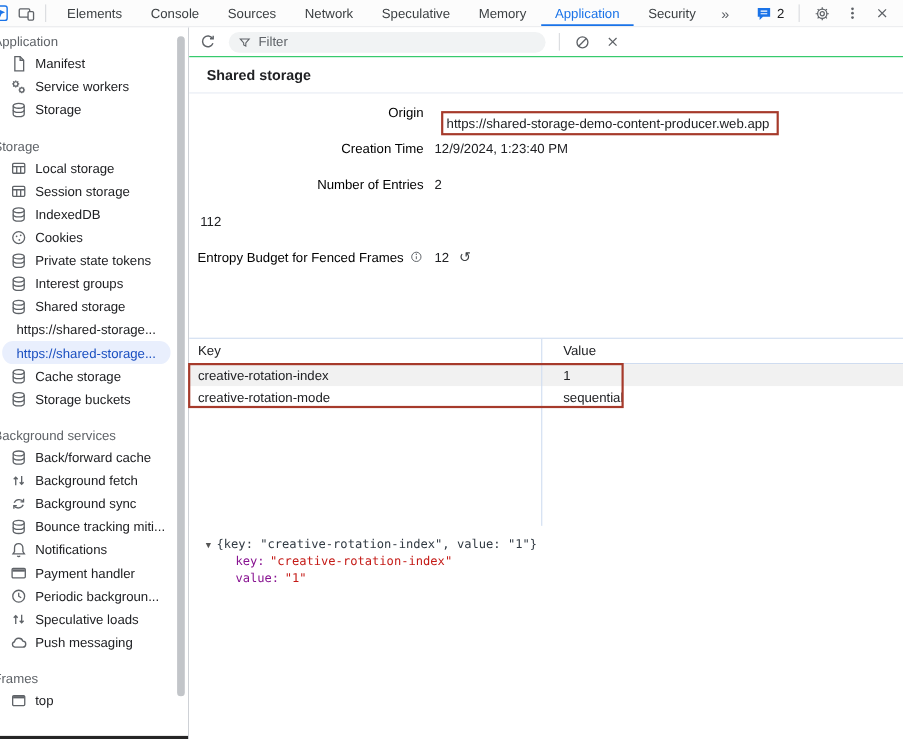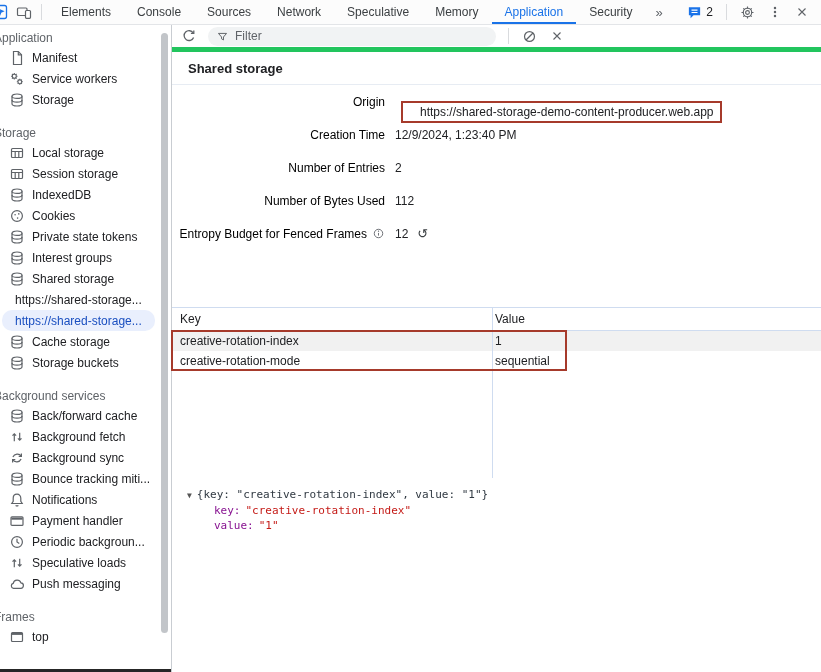--- a/index.html
+++ b/index.html
@@ -56,52 +56,52 @@
     position: absolute; top: 8px; right: 3px; width: 7px; height: 600px;
     background: #c2c5c9; border-radius: 4px;
   }
   .sidebar-bottom-edge { position: absolute; left: 0; right: 0; bottom: 0; height: 3px; background: #262626; }
 
   
   .main { flex: 1; position: relative; background: #fff; }
   .main-toolbar {
     position: absolute; top: 0; left: 0; right: 0; height: 27px;
     display: flex; align-items: center; padding-left: 9px;
-    border-bottom: 5px solid #22c55e; background: #fff;
+    border-bottom: 1px solid #22c55e; background: #fff;
   }
   .filter-pill {
     margin-left: 11px; width: 288px; height: 19px; background: #f1f3f4;
     border-radius: 10px; display: flex; align-items: center; padding: 0 8px; gap: 6px;
   }
   .filter-pill input {
     border: none; outline: none; background: transparent; flex: 1;
     font: 12px "Liberation Sans", sans-serif; color: #202124;
   }
   .filter-pill input::placeholder { color: #5f6368; }
   .tb-sep { width: 1px; height: 16px; background: #d9dbde; margin-left: 12px; }
   .tb-ic { margin-left: 13px; display: flex; }
 
   .panel-title { position: absolute; top: 36px; left: 16px; font-size: 13px; font-weight: 600; }
   .title-sep { position: absolute; top: 59px; left: 0; right: 0; border-top: 1px solid #e7ecf3; }
 
   .report { position: absolute; top: 60px; left: 0; right: 0; }
   .f-row { height: 33px; display: flex; align-items: center; }
   .f-label { width: 213px; text-align: right; color: #000000; display: flex; justify-content: flex-end; align-items: center; gap: 5px; }
   .f-value { margin-left: 10px; display: flex; align-items: center; gap: 9px; }
-  .annot-box { margin-left: 6px; border: 2px solid #a63a2b; padding: 2px 6px 2px 17px; margin-top: 21px; }
+  .annot-box { margin-left: 6px; border: 2px solid #a63a2b; padding: 2px 6px 2px 3px; margin-top: 21px; }
   .reset-btn { display: flex; color: #3c4043; font-size: 13px; line-height: 1; cursor: default; }
 
   .grid {
     position: absolute; top: 282px; left: 0; right: 0; height: 215px;
     border-top: 1px solid #cfdcf0; border-bottom: 1px solid #cfdcf0;
   }
   .grid-vline { position: absolute; left: 320px; top: 0; bottom: 0; width: 1px; background: #cfdcf0; }
   .grid-header { height: 23px; display: flex; align-items: center; border-bottom: 1px solid #cfdcf0; }
   .gc-key { width: 320px; padding-left: 8px; }
-  .gc-val { padding-left: 3px; }
+  .gc-val { padding-left: 20px; }
   .grid-row { height: 20px; display: flex; align-items: center; }
   .grid-row.odd { background: #f1f1f1; }
   .rect-annot {
     position: absolute; left: -1px; top: 22px; width: 396px; height: 41px;
     border: 2px solid #a63a2b; pointer-events: none; z-index: 2;
   }
 
   .preview { position: absolute; top: 453px; left: 0; right: 0; bottom: 0; background: #fff;
     font-family: "DejaVu Sans Mono", monospace; font-size: 11px; line-height: 15px; padding: 9px 0 0 15px; }
   .pv-line1 { display: flex; align-items: baseline; color: #303942; }
@@ -458,21 +458,20 @@
       </div>
       <div class="f-row">
         <div class="f-label">Creation Time</div>
         <div class="f-value">12/9/2024, 1:23:40 PM</div>
       </div>
       <div class="f-row">
         <div class="f-label">Number of Entries</div>
         <div class="f-value">2</div>
       </div>
       <div class="f-row">
-        <div class="f-label">Number of Bytes Used</div>
         <div class="f-value">112</div>
       </div>
       <div class="f-row">
         <div class="f-label">
             <span>Entropy Budget for Fenced Frames</span>
             <svg class="ic" width="13" height="13" viewBox="0 0 16 16">
               <use href="#i-info"></use>
             </svg>
           </div>
         <div class="f-value">

